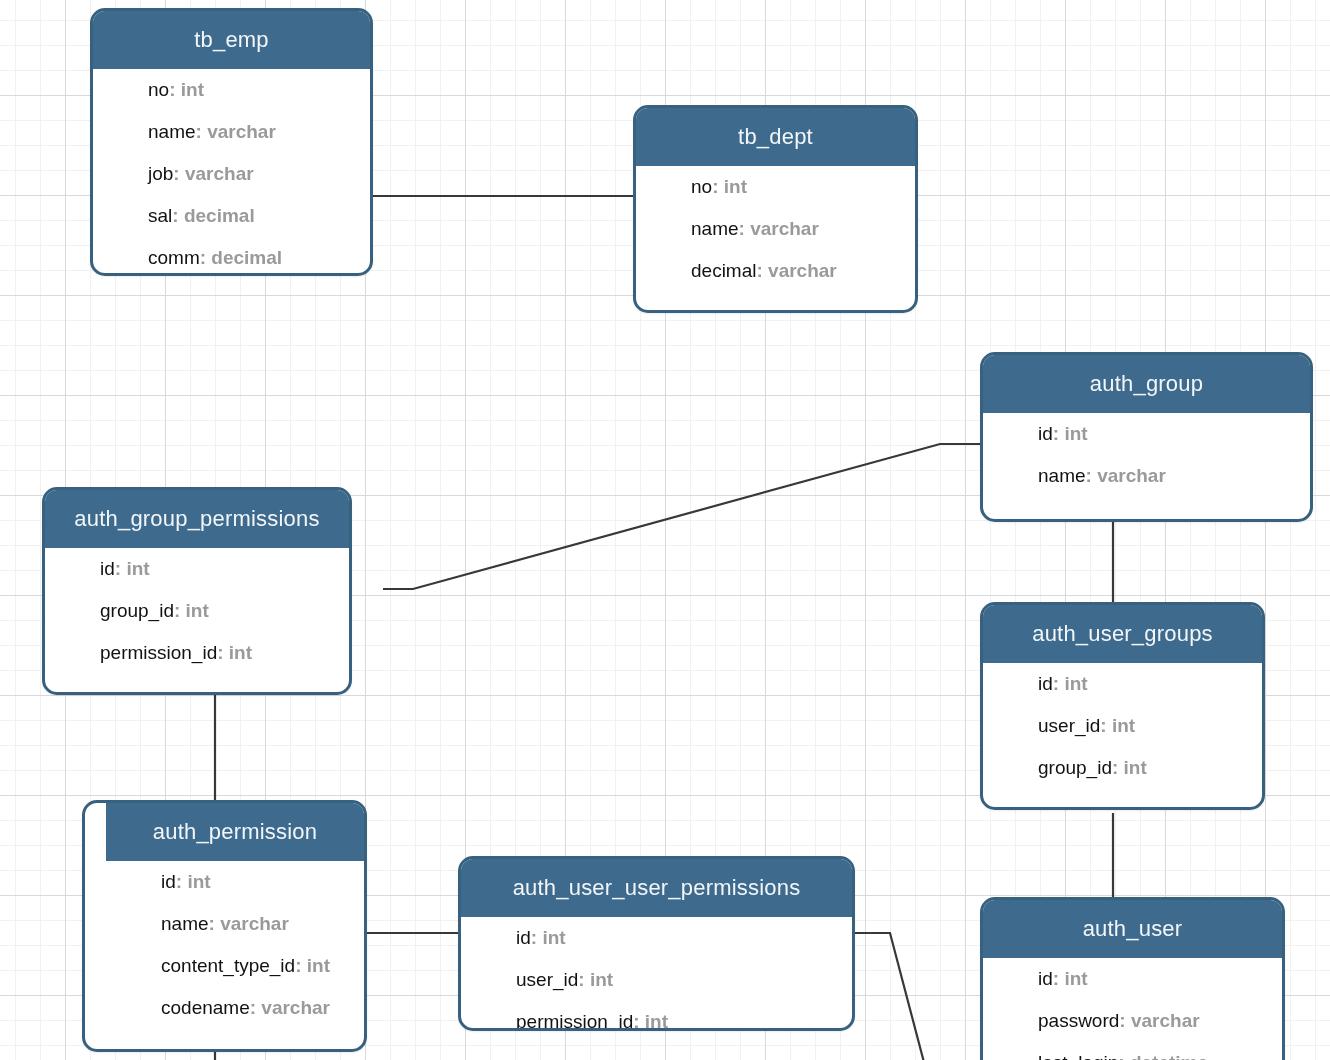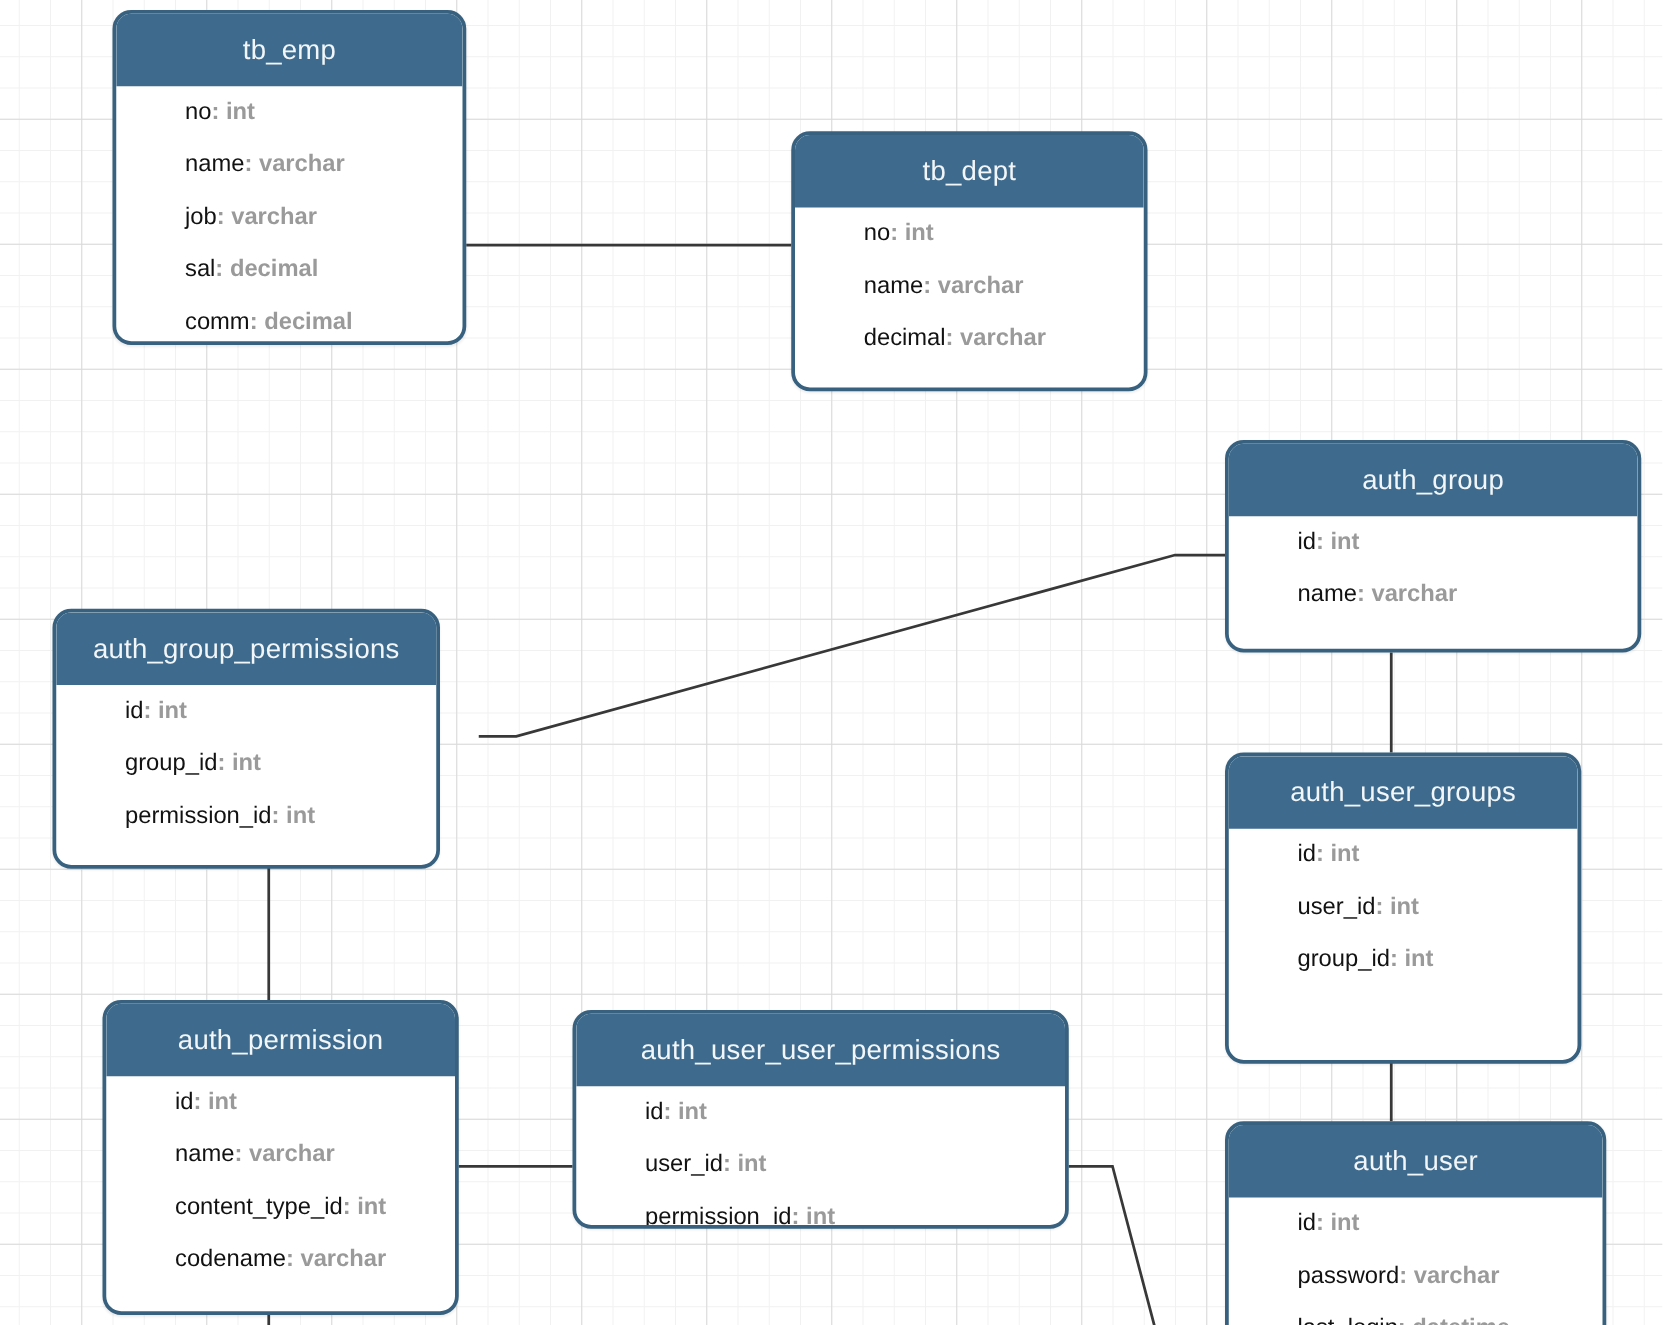--- a/index.html
+++ b/index.html
@@ -117,42 +117,42 @@
     <div class="entity" style="left: 42px; top: 475px; width: 310px; height: 208px; margin-top: 12px;">
       <div class="entity-header">
         <span class="entity-title">auth_group_permissions</span>
       </div>
       <div class="entity-body">
         <div class="field-row"><span class="field-name">id</span><span class="field-type">: int</span></div>
         <div class="field-row"><span class="field-name">group_id</span><span class="field-type">: int</span></div>
         <div class="field-row"><span class="field-name">permission_id</span><span class="field-type">: int</span></div>
       </div>
     </div>
-    <div class="entity" style="left: 980px; top: 602px; width: 285px; height: 249px;">
+    <div class="entity" style="left: 980px; top: 602px; width: 285px; height: 208px;">
       <div class="entity-header">
         <span class="entity-title">auth_user_groups</span>
       </div>
       <div class="entity-body">
         <div class="field-row"><span class="field-name">id</span><span class="field-type">: int</span></div>
         <div class="field-row"><span class="field-name">user_id</span><span class="field-type">: int</span></div>
         <div class="field-row"><span class="field-name">group_id</span><span class="field-type">: int</span></div>
       </div>
     </div>
-    <div class="entity" style="left: 82px; top: 800px; width: 285px; height: 252px;">
+    <div class="entity" style="left: 82px; top: 800px; width: 285px; height: 252px; padding-left: 21px;">
       <div class="entity-header">
         <span class="entity-title">auth_permission</span>
       </div>
       <div class="entity-body">
         <div class="field-row"><span class="field-name">id</span><span class="field-type">: int</span></div>
         <div class="field-row"><span class="field-name">name</span><span class="field-type">: varchar</span></div>
         <div class="field-row"><span class="field-name">content_type_id</span><span class="field-type">: int</span></div>
         <div class="field-row"><span class="field-name">codename</span><span class="field-type">: varchar</span></div>
       </div>
     </div>
-    <div class="entity" style="left: 458px; top: 808px; width: 397px; height: 175px;">
+    <div class="entity" style="left: 458px; top: 856px; width: 397px; height: 175px;">
       <div class="entity-header">
         <span class="entity-title">auth_user_user_permissions</span>
       </div>
       <div class="entity-body">
         <div class="field-row"><span class="field-name">id</span><span class="field-type">: int</span></div>
         <div class="field-row"><span class="field-name">user_id</span><span class="field-type">: int</span></div>
         <div class="field-row"><span class="field-name">permission_id</span><span class="field-type">: int</span></div>
       </div>
     </div>
     <div class="entity" style="left: 980px; top: 897px; width: 305px; height: 295px;">

